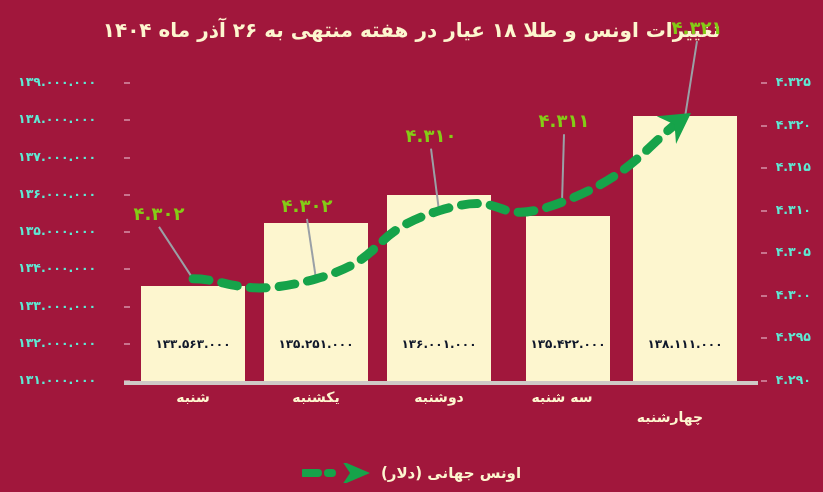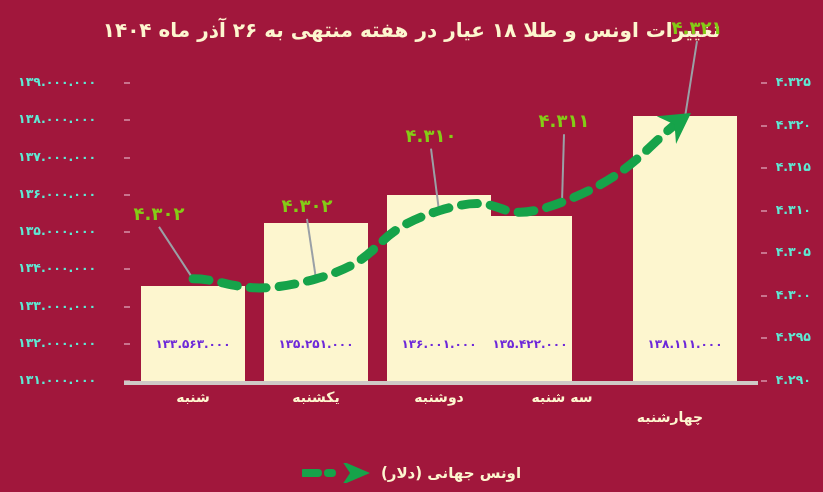--- a/index.html
+++ b/index.html
@@ -68,21 +68,21 @@
 
   .bar{
     position:absolute;
     bottom:0;
     background:#fdf6cf;
   }
   .bar-value{
     position:absolute;
     bottom:30px;left:0;width:100%;
     text-align:center;
-    color:#6d28d9;
+    color:#0f172a;
     font-size:12px;font-weight:bold;
     white-space:nowrap;
     direction:ltr;
     unicode-bidi:isolate;
   }
 
   .day{
     position:absolute;
     top:329px;
     text-align:center;
@@ -175,21 +175,21 @@
     <div id="bars">
         <div class="bar" style="left: 17px; width: 104px; height: 95.4717px;">
           <div class="bar-value">۱۳۳.۵۶۳.۰۰۰</div>
         </div>
         <div class="bar" style="left: 140px; width: 104px; height: 158.35px;">
           <div class="bar-value">۱۳۵.۲۵۱.۰۰۰</div>
         </div>
         <div class="bar" style="left: 263px; width: 104px; height: 186.287px;">
           <div class="bar-value">۱۳۶.۰۰۱.۰۰۰</div>
         </div>
-        <div class="bar" style="left: 364px; width: 84px; height: 164.72px;">
+        <div class="bar" style="left: 402px; width: 84px; height: 164.72px;">
           <div class="bar-value">۱۳۵.۴۲۲.۰۰۰</div>
         </div>
         <div class="bar" style="left: 509px; width: 104px; height: 264.885px;">
           <div class="bar-value">۱۳۸.۱۱۱.۰۰۰</div>
         </div>
       </div>
     <svg class="svg-layer" id="line-layer" viewBox="0 0 634 321" preserveAspectRatio="none">
         <line x1="69" y1="218.82857142857142" x2="35" y2="166.82857142857142" stroke="#9aa0a6" stroke-width="2"></line>
         <line x1="192" y1="218.82857142857142" x2="183" y2="158.82857142857142" stroke="#9aa0a6" stroke-width="2"></line>
         <line x1="315" y1="150.71428571428572" x2="307" y2="88.71428571428572" stroke="#9aa0a6" stroke-width="2"></line>

